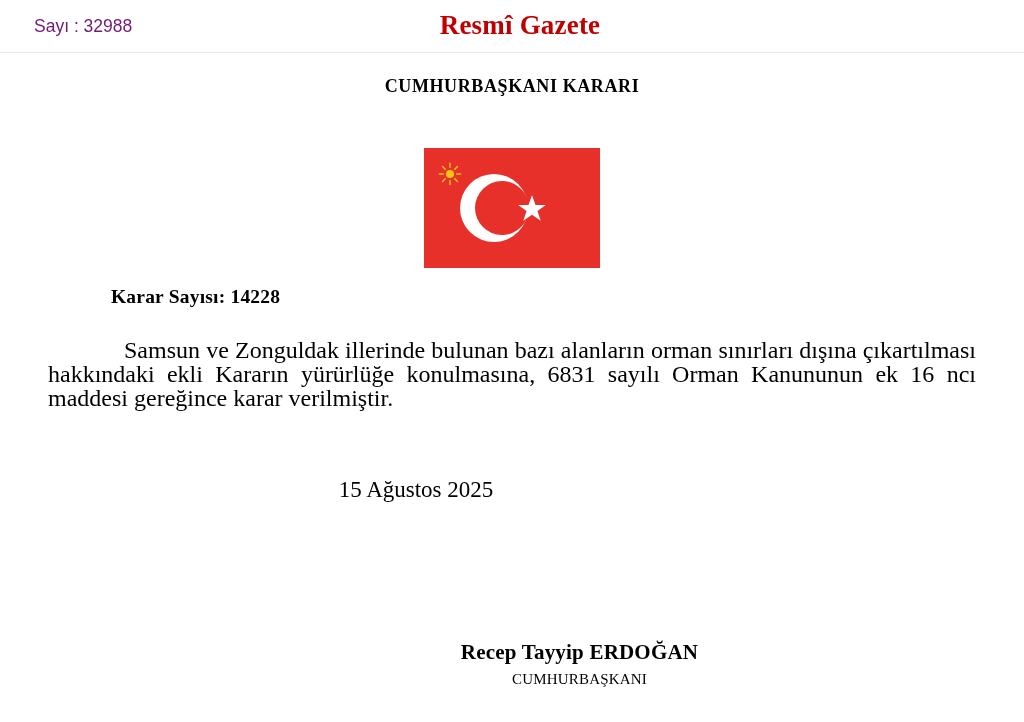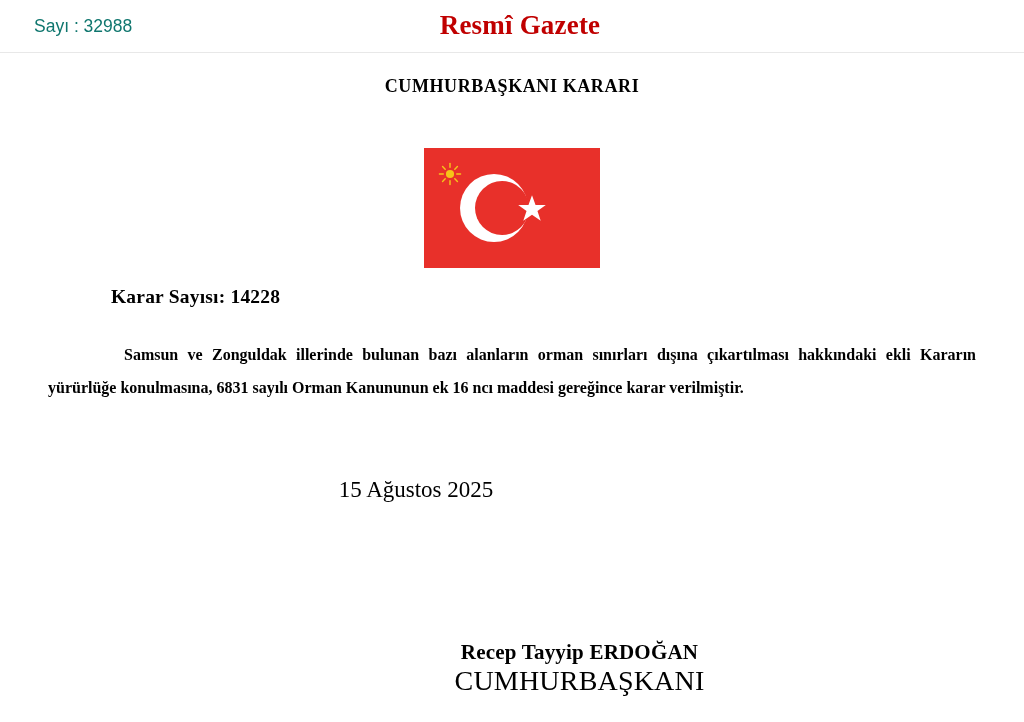--- a/index.html
+++ b/index.html
@@ -45,21 +45,21 @@
     white-space: nowrap;
     position: absolute;
     left: 50%;
     transform: translateX(-50%);
     top: 10px;
     margin-left: 8px;
   }
   .masthead-issue {
     font-family: "Liberation Sans", sans-serif;
     font-size: 17.5px;
-    color: #0f766e;
+    color: #701a75;
     white-space: nowrap;
   }
   .masthead-rule {
     position: absolute;
     top: 52px;
     left: 0;
     width: 1024px;
     height: 1px;
     background: #e8e8e8;
   }
@@ -133,26 +133,25 @@
     left: 111px;
     font-size: 19.5px;
     font-weight: bold;
     letter-spacing: 0.2px;
   }
   .body-text {
     position: absolute;
     top: 338px;
     left: 48px;
     width: 928px;
-    font-size: 16px;
-    line-height: 33px;
+    font-size: 24px;
+    line-height: 24px;
     text-align: justify;
     text-justify: inter-word;
     text-indent: 76px;
-    font-weight: bold;
   }
   .doc-date {
     position: absolute;
     top: 477px;
     left: 0;
     width: 832px;
     text-align: center;
     font-size: 23px;
   }
 
@@ -164,22 +163,23 @@
     width: 919px;
     text-align: center;
   }
   .signature-name {
     font-size: 21px;
     font-weight: bold;
     letter-spacing: 0.2px;
     margin-left: 240px;
   }
   .signature-title {
-    font-size: 28px;
-    letter-spacing: 0.2px;
+    font-size: 15px;
+    letter-spacing: 0.2px;
+    margin-top: 6px;
     margin-left: 240px;
   }
 </style>
 </head>
 <body>
 
 <div class="masthead">
   <div class="masthead-title">Resmî Gazete</div>
   <div class="masthead-issue">Sayı : 32988</div>
 </div>

